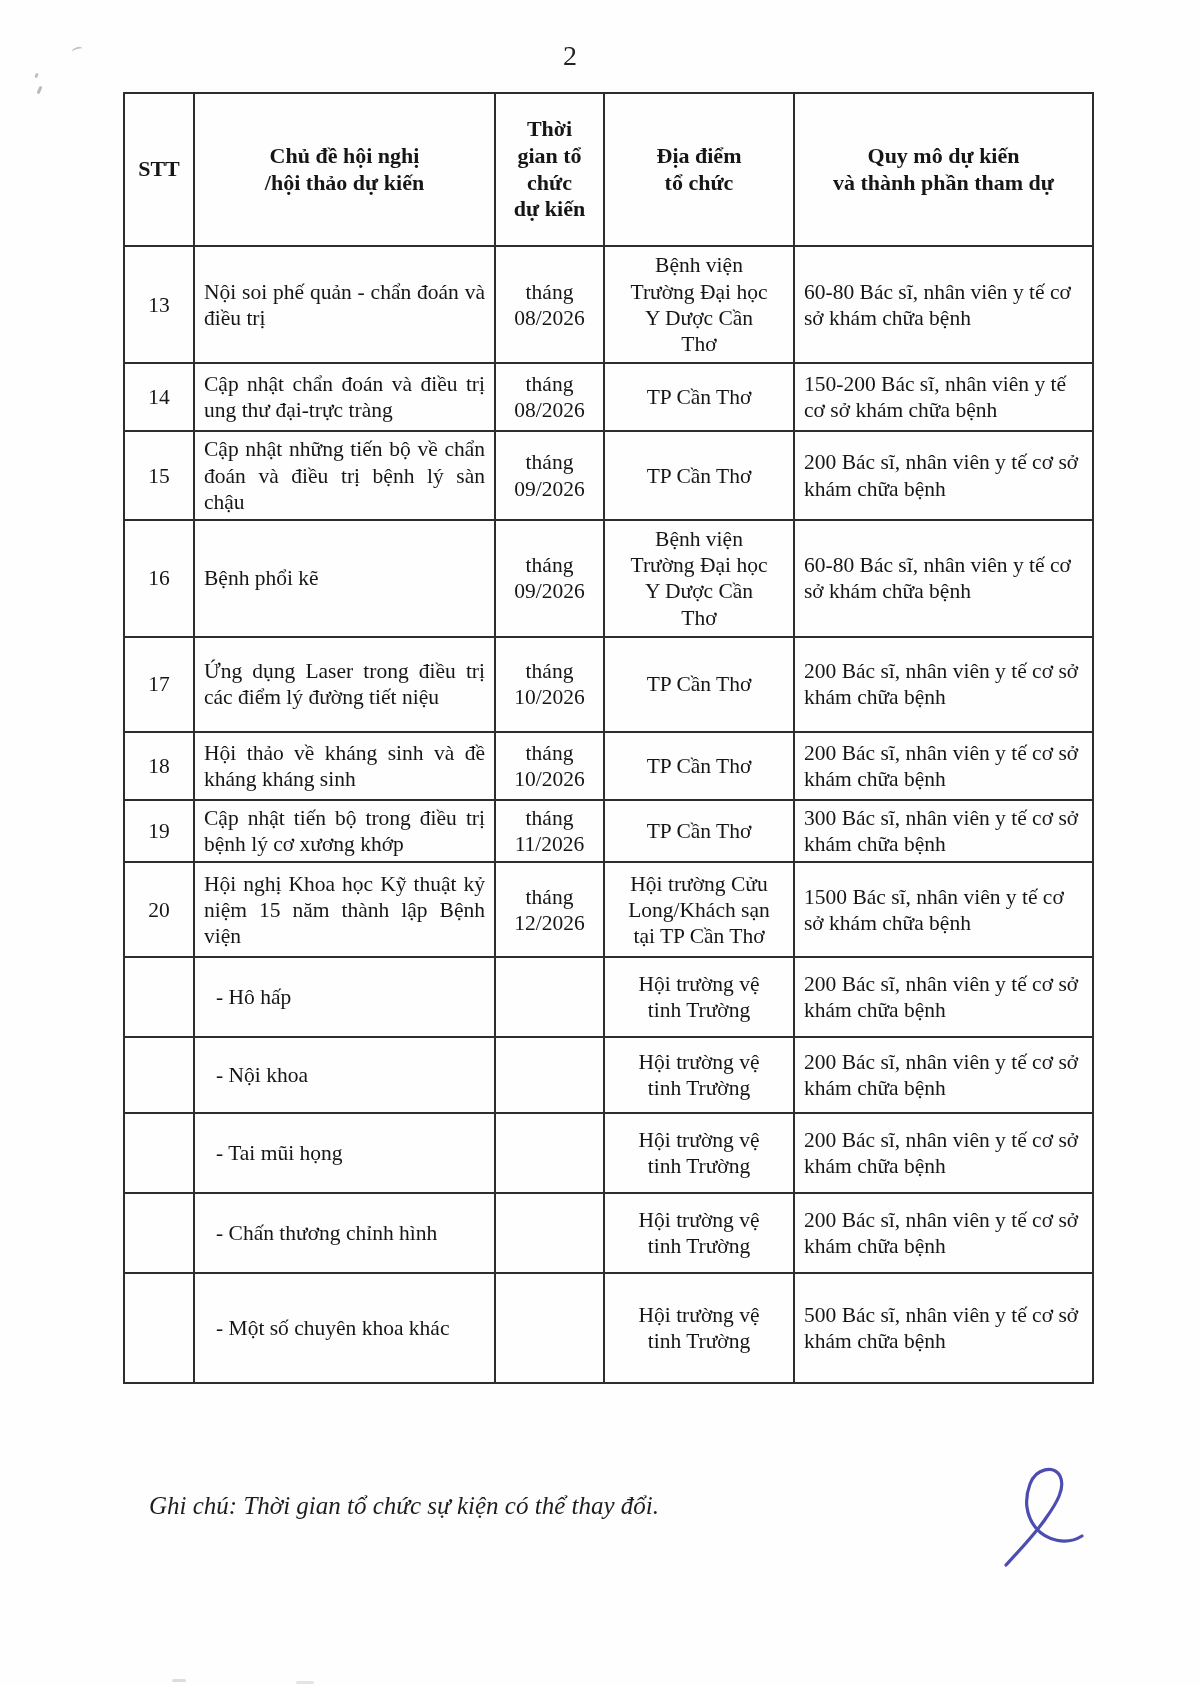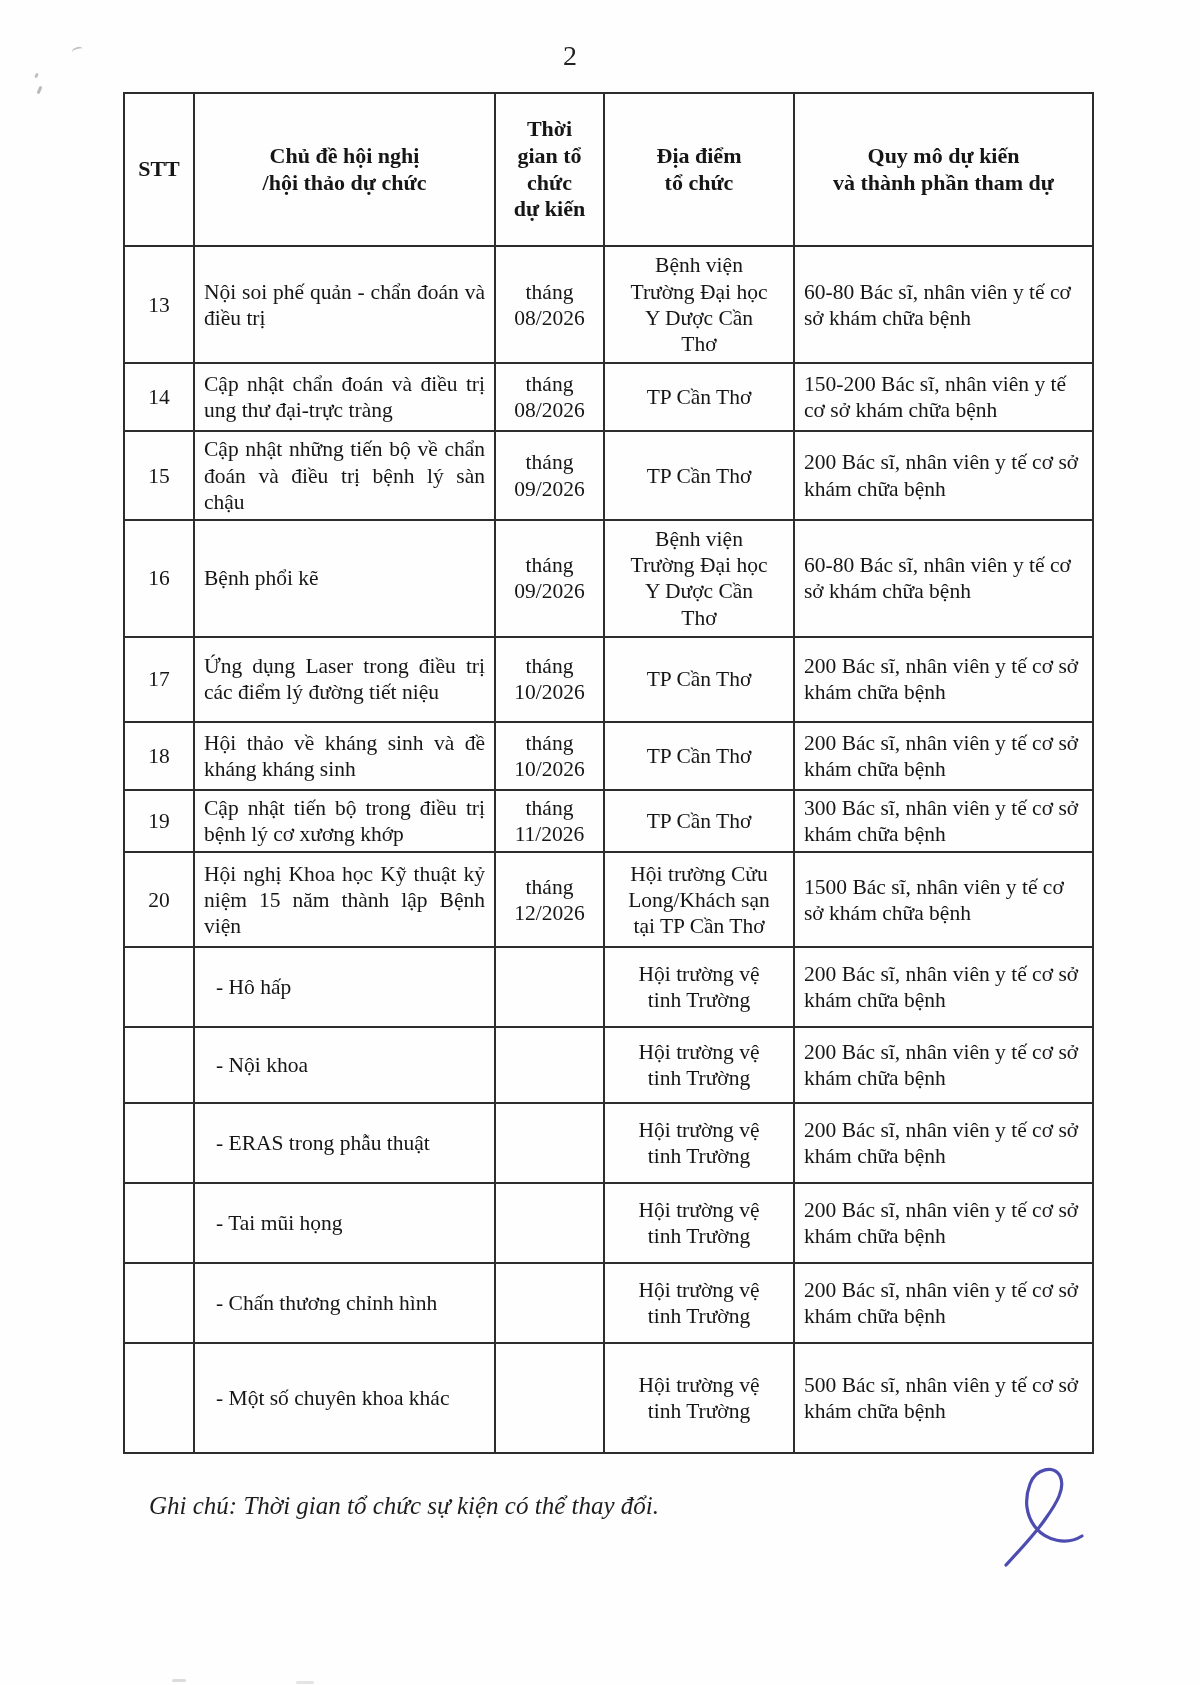--- a/index.html
+++ b/index.html
@@ -84,21 +84,21 @@
     <col style="width:70px">
     <col style="width:301px">
     <col style="width:109px">
     <col style="width:190px">
     <col style="width:299px">
   </colgroup>
   <thead>
     <tr>
       <th>STT</th>
       <th>Chủ đề hội nghị
-/hội thảo dự chức</th>
+/hội thảo dự kiến</th>
       <th>Thời
 gian tổ
 chức
 dự kiến</th>
       <th>Địa điểm
 tổ chức</th>
       <th>Quy mô dự kiến
 và thành phần tham dự</th>
     </tr>
   </thead>
@@ -134,21 +134,21 @@
     <td class="c-stt">16</td>
     <td class="c-topic">Bệnh phổi kẽ</td>
     <td class="c-time">tháng
 09/2026</td>
     <td class="c-loc">Bệnh viện
 Trường Đại học
 Y Dược Cần
 Thơ</td>
     <td class="c-scale">60-80 Bác sĩ, nhân viên y tế cơ sở khám chữa bệnh</td>
   </tr>
-      <tr style="height: 85px; font-family: Liberation Serif, serif;">
+      <tr style="height: 95px; font-family: Liberation Serif, serif;">
     <td class="c-stt">17</td>
     <td class="c-topic">Ứng dụng Laser trong điều trị các điểm lý đường tiết niệu</td>
     <td class="c-time">tháng
 10/2026</td>
     <td class="c-loc">TP Cần Thơ</td>
     <td class="c-scale">200 Bác sĩ, nhân viên y tế cơ sở khám chữa bệnh</td>
   </tr>
       <tr style="height: 68px; margin-top: 24px;">
     <td class="c-stt">18</td>
     <td class="c-topic">Hội thảo về kháng sinh và đề kháng kháng sinh</td>
@@ -186,28 +186,20 @@
       <tr class="sub-row" style="height: 76px;">
     <td class="c-stt"></td>
     <td class="c-topic">- Nội khoa</td>
     <td class="c-time"></td>
     <td class="c-loc">Hội trường vệ
 tinh Trường</td>
     <td class="c-scale">200 Bác sĩ, nhân viên y tế cơ sở khám chữa bệnh</td>
   </tr>
       <tr class="sub-row" style="height: 80px;">
     <td class="c-stt"></td>
-    <td class="c-topic">- ERAS trong phẫu thuật</td>
-    <td class="c-time"></td>
-    <td class="c-loc">Hội trường vệ
-tinh Trường</td>
-    <td class="c-scale">200 Bác sĩ, nhân viên y tế cơ sở khám chữa bệnh</td>
-  </tr>
-      <tr class="sub-row" style="height: 80px;">
-    <td class="c-stt"></td>
     <td class="c-topic">- Tai mũi họng</td>
     <td class="c-time"></td>
     <td class="c-loc">Hội trường vệ
 tinh Trường</td>
     <td class="c-scale">200 Bác sĩ, nhân viên y tế cơ sở khám chữa bệnh</td>
   </tr>
       <tr class="sub-row" style="height: 80px;">
     <td class="c-stt"></td>
     <td class="c-topic">- Chấn thương chỉnh hình</td>
     <td class="c-time"></td>

